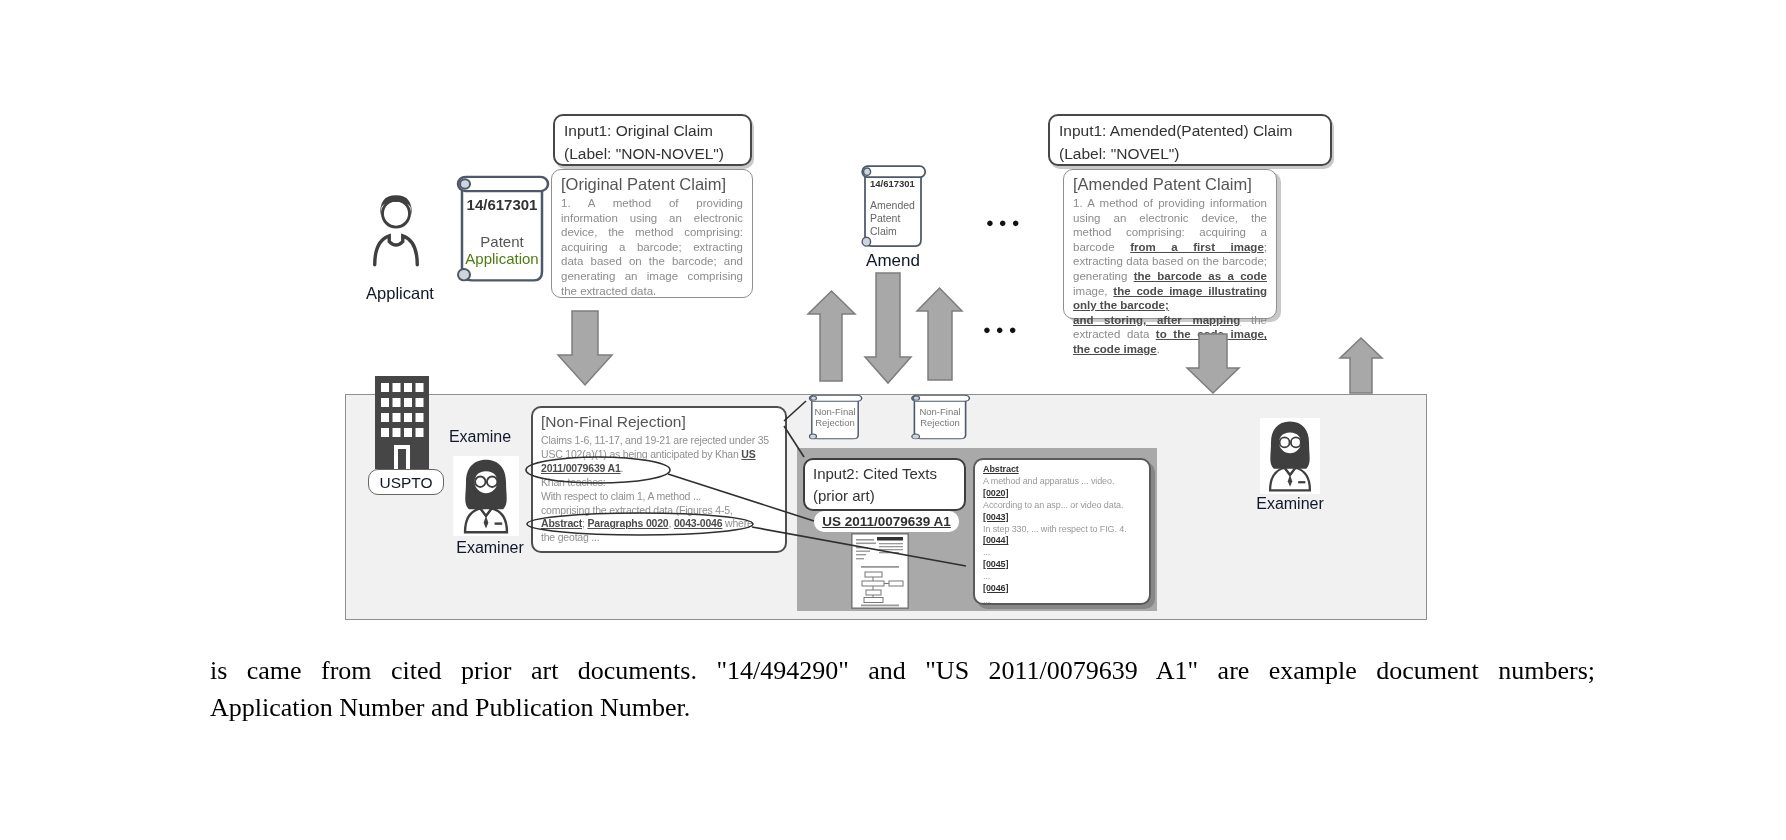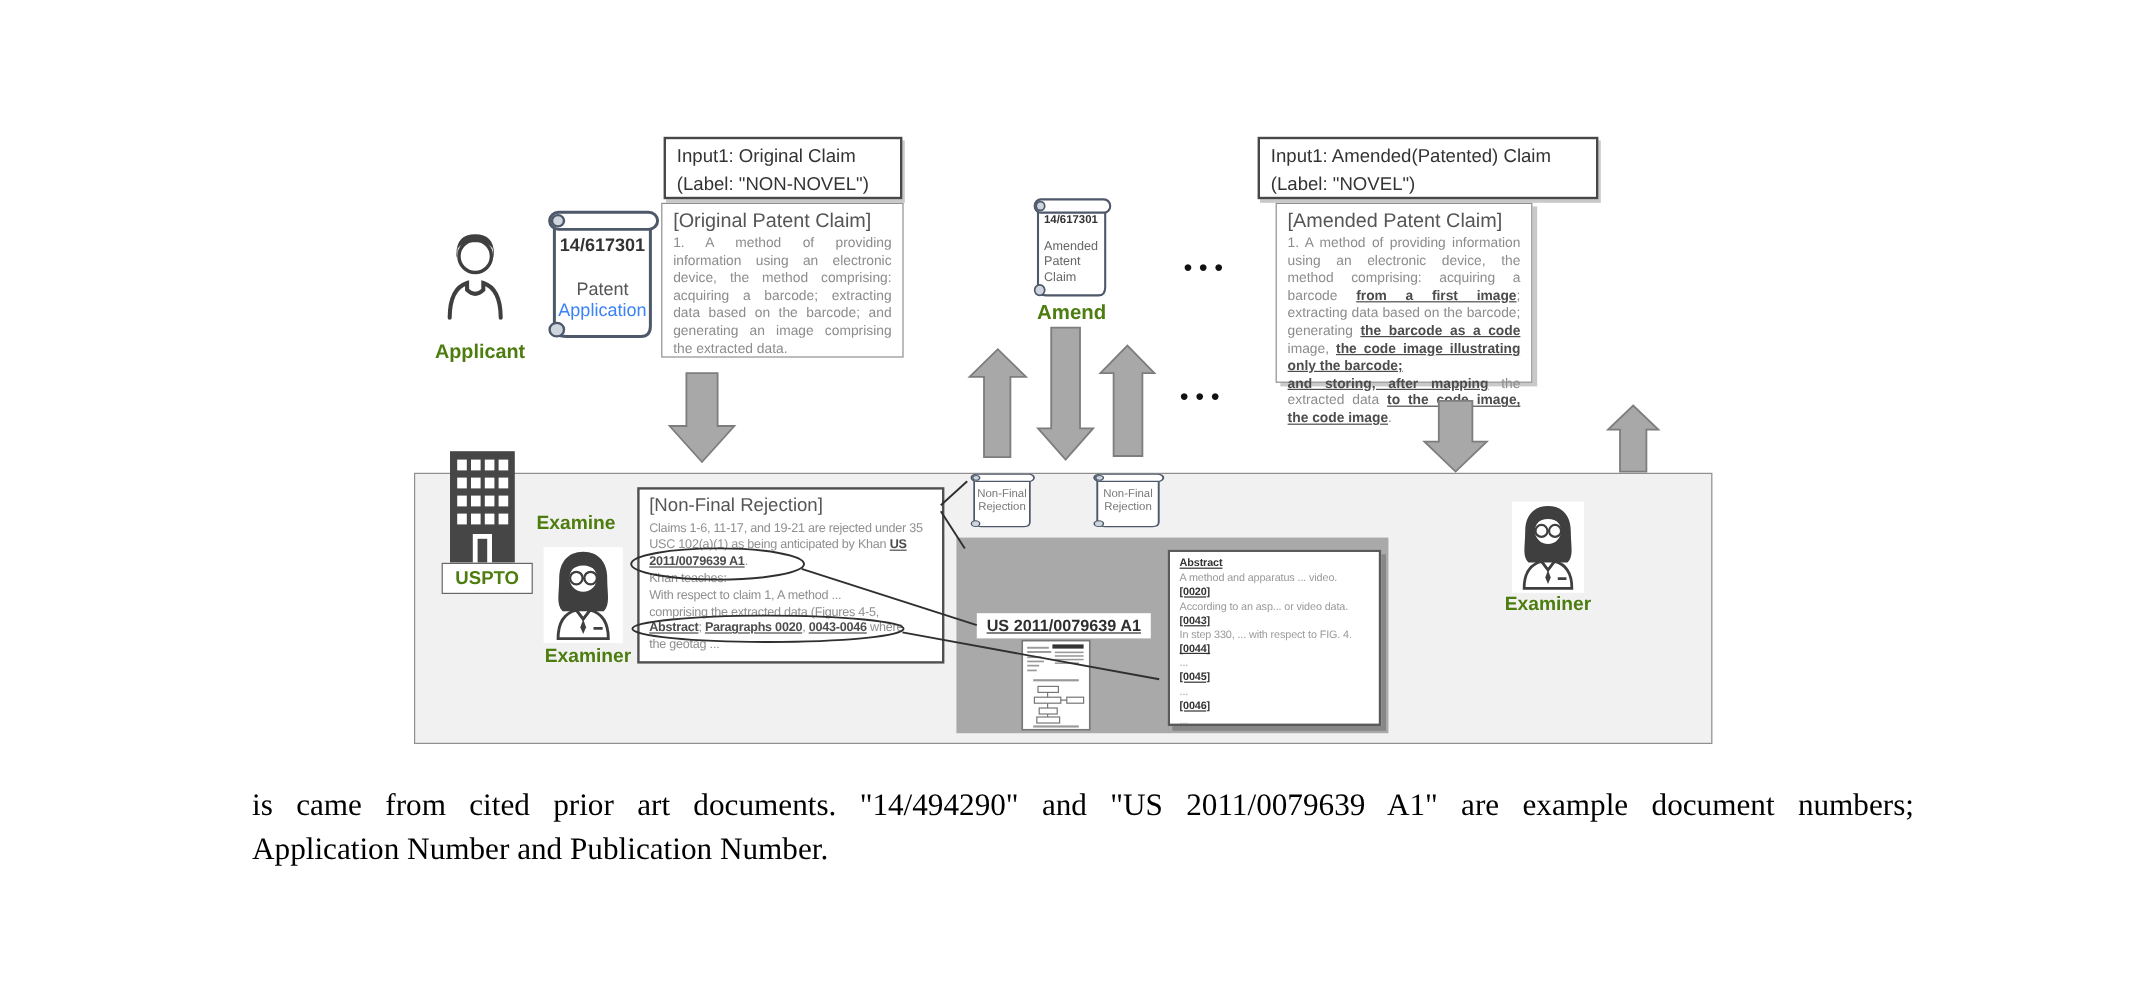--- a/index.html
+++ b/index.html
@@ -3,36 +3,36 @@
 <meta charset="utf-8">
 <style>
   html,body{margin:0;padding:0;background:#ffffff;}
   .stage{position:relative;width:1786px;height:840px;background:#ffffff;
          font-family:"Liberation Sans",sans-serif;overflow:hidden;}
   .abs{position:absolute;}
   
   .container-box{background:#f1f1f1;border:1.5px solid #8f8f8f;}
   .dark-region{background:#a9a9a9;}
   
-  .wbox{background:#ffffff;box-sizing:border-box;}
+  .wbox{background:#ffffff;box-sizing:border-box;border-radius:10px;}
   .input-title-box{border:2.5px solid #474747;box-shadow:2px 3px 0 #c9c9c9;
                    font-size:15.5px;line-height:23px;color:#333;padding:3px 9px;}
   .claim-box{border:1.5px solid #8f8f8f;padding:5px 9px;}
   .claim-heading{font-size:16.5px;color:#555;margin:0 0 2px 0;}
   .claim-body{font-size:11.5px;line-height:14.6px;color:#8c8c8c;text-align:justify;}
   .seg-p{}
   .seg-bu{font-weight:bold;text-decoration:underline;color:#4c4c4c;}
   .rejection-box{border:2px solid #4f4f4f;padding:4px 8px;}
   .rejection-heading{font-size:15.5px;color:#555;margin:1px 0 3px 0;}
   .rejection-lines{font-size:10.5px;line-height:13.9px;letter-spacing:-0.2px;color:#909090;}
   .tline{white-space:nowrap;}
   .cited-panel{border:2px solid #5a5a5a;box-shadow:4px 4px 0 #878787;padding:4px 8px;}
   .cited-panel .tline{font-size:9px;line-height:11.9px;letter-spacing:-0.1px;color:#999;white-space:nowrap;}
   .cited-panel .seg-bu{color:#333;}
-  .label-bold{font-weight:bold;color:#4d7c0f;text-align:center;}
+  .label-bold{font-weight:normal;color:#0f172a;text-align:center;}
   .result-box{border:3px solid #47525f;text-align:center;}
   .result-title{font-weight:bold;font-size:16px;color:#2b2b2b;margin-top:9px;}
   .result-status{font-weight:bold;font-size:14.5px;color:#333;text-decoration:underline;margin-top:9px;}
   .us-bar{font-weight:bold;font-size:13.5px;color:#2f2f2f;text-decoration:underline;
           text-align:center;line-height:21px;}
   .input2-box{border:2.5px solid #3d3d3d;padding:3px 8px;font-size:15px;line-height:22px;color:#333;}
   .dots{font-size:13px;font-weight:bold;color:#111;letter-spacing:5px;}
   .scroll{position:absolute;}
   .scroll svg{position:absolute;left:0;top:0;width:100%;height:100%;}
   .scroll .s-body{fill:#fff;stroke:#4d586a;stroke-width:2.5;}
@@ -66,21 +66,21 @@
   <div class="scroll" style="left:452px;top:174px;width:100px;height:114px;">
     <svg viewBox="0 0 100 120" preserveAspectRatio="none">
       <path class="s-body" d="M10 14 L10 103 Q10 112 20 112 L82 112 Q90 112 90 103 L90 14 Z"></path>
       <rect class="s-roll" x="6" y="3" width="90" height="15" rx="7.5"></rect>
       <circle class="s-end" cx="13" cy="10.5" r="5"></circle>
       <circle class="s-end" cx="12" cy="106" r="6"></circle>
     </svg>
     <div class="scroll-text" style="padding-top:22px;text-align:center;">
       <div style="font-weight:bold;font-size:15px;color:#333;">14/617301</div>
       <div style="margin-top:20px;font-size:15px;color:#555;">Patent</div>
-      <div style="font-size:15px;color:#3b82f6;">Application</div>
+      <div style="font-size:15px;color:#4d7c0f;">Application</div>
     </div>
   </div>
 
   <div class="abs wbox input-title-box" style="left:553px;top:114px;width:199px;height:52px;">
     <div>Input1: Original Claim</div>
     <div>(Label: "NON-NOVEL")</div>
   </div>
   <div class="abs wbox claim-box" style="left:551px;top:169px;width:202px;height:129px;">
     <div class="claim-heading">[Original Patent Claim]</div>
     <div class="claim-body">1. A method of providing information using an electronic device, the method comprising: acquiring a barcode; extracting data based on the barcode; and generating an image comprising the extracted data.</div>
@@ -191,20 +191,24 @@
       <rect class="s-roll" x="6" y="3" width="90" height="15" rx="7.5"></rect>
       <circle class="s-end" cx="13" cy="10.5" r="5"></circle>
       <circle class="s-end" cx="12" cy="106" r="6"></circle>
     </svg>
     <div class="scroll-text" style="padding-top:12px;text-align:center;font-size:9.5px;line-height:11px;color:#777;">
       <div>Non-Final</div>
       <div>Rejection</div>
     </div>
   </div>
 
+  <div class="abs wbox input2-box" style="left:803px;top:458px;width:163px;height:53px;">
+    <div>Input2: Cited Texts</div>
+    <div>(prior art)</div>
+  </div>
   <div class="abs wbox us-bar" style="left:814px;top:511px;width:145px;height:21px;">US 2011/0079639 A1</div>
 
   <div class="abs" style="left:851px;top:533px;width:58px;height:76px;">
     <svg viewBox="0 0 58 76" width="58" height="76">
       <rect x="0.8" y="0.8" width="56.4" height="74.4" fill="#fff" stroke="#777" stroke-width="1.5"></rect>
       <rect x="26" y="4" width="26" height="3.5" fill="#333"></rect>
       <g fill="#999">
         <rect x="5" y="6" width="18" height="1.6"></rect>
           <rect x="5" y="9.5" width="20" height="1.6"></rect>
         <rect x="28" y="10" width="24" height="1.3"></rect>

